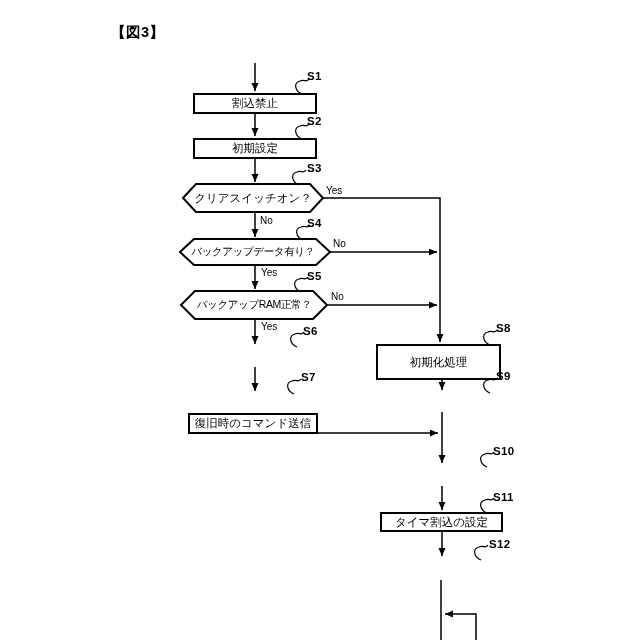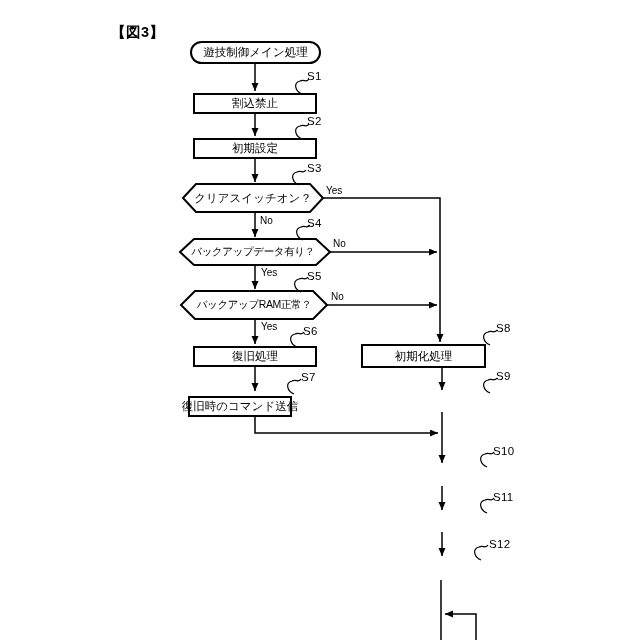--- a/index.html
+++ b/index.html
@@ -16,21 +16,21 @@
     font-size:14.5px; font-weight:bold; letter-spacing:0.5px;
   }
   .box, .terminal, .hexlabel {
     position:absolute; display:flex; align-items:center; justify-content:center;
     font-size:11.5px; white-space:nowrap; box-sizing:border-box;
   }
   .box { border:2px solid #000; background:#fff; }
   .terminal { border:2px solid #000; background:#fff; border-radius:13px; }
   .hexlabel { background:transparent; }
   .tight { font-size:10.5px; letter-spacing:-0.4px; }
-  .steplabel { position:absolute; font-size:11.5px; letter-spacing:0.3px; }
+  .steplabel { position:absolute; font-size:11.5px; letter-spacing:0.3px;font-weight:bold; }
   .branch { position:absolute; font-size:10px; }
 </style>
 </head>
 <body>
 
 <div class="canvas">
 
   <svg width="640" height="640" viewBox="0 0 640 640">
     <defs>
       <marker id="arrow" markerWidth="10" markerHeight="9" refX="8" refY="3.5" orient="auto" markerUnits="userSpaceOnUse">
@@ -75,27 +75,26 @@
       <use href="#sq" x="490" y="329"></use>
       <use href="#sq" x="490" y="377"></use>
       <use href="#sq" x="487" y="451"></use>
       <use href="#sq" x="487" y="497"></use>
       <use href="#sq" x="481" y="544"></use>
     </g>
   </svg>
 
   <div class="fig-label">【図3】</div>
 
-  <div class="terminal" style="left:190px;top:25px;width:131px;height:23px">遊技制御メイン処理</div>
 
   <div class="box" style="left:193px;top:122px;width:124px;height:21px">初期設定</div>
   <div class="box" style="left:193px;top:77px;width:124px;height:21px">割込禁止</div>
-  <div class="box" style="left:193px;top:330px;width:124px;height:21px">復旧処理</div>
-  <div class="box" style="left:188px;top:380px;width:104px;height:21px">復旧時のコマンド送信</div>
-  <div class="box" style="left:361px;top:328px;width:125px;height:24px">初期化処理</div>
+  <div class="box" style="left:188px;top:397px;width:130px;height:21px">復旧時のコマンド送信</div>
+  <div class="box" style="left:376px;top:328px;width:125px;height:36px">初期化処理</div>
+  <div class="box" style="left:380px;top:496px;width:123px;height:20px">タイマ割込の設定</div>
 
   <div class="hexlabel" style="left:188px;top:168px;width:130px;height:28px">クリアスイッチオン？</div>
   <div class="hexlabel tight" style="left:184px;top:223px;width:138px;height:26px">バックアップデータ有り？</div>
   <div class="hexlabel tight" style="left:185px;top:275px;width:138px;height:28px">バックアップRAM正常？</div>
 
   <div class="steplabel" style="left:307px;top:54px">S1</div>
   <div class="steplabel" style="left:307px;top:99px">S2</div>
   <div class="steplabel" style="left:307px;top:146px">S3</div>
   <div class="steplabel" style="left:307px;top:201px">S4</div>
   <div class="steplabel" style="left:307px;top:254px">S5</div>

